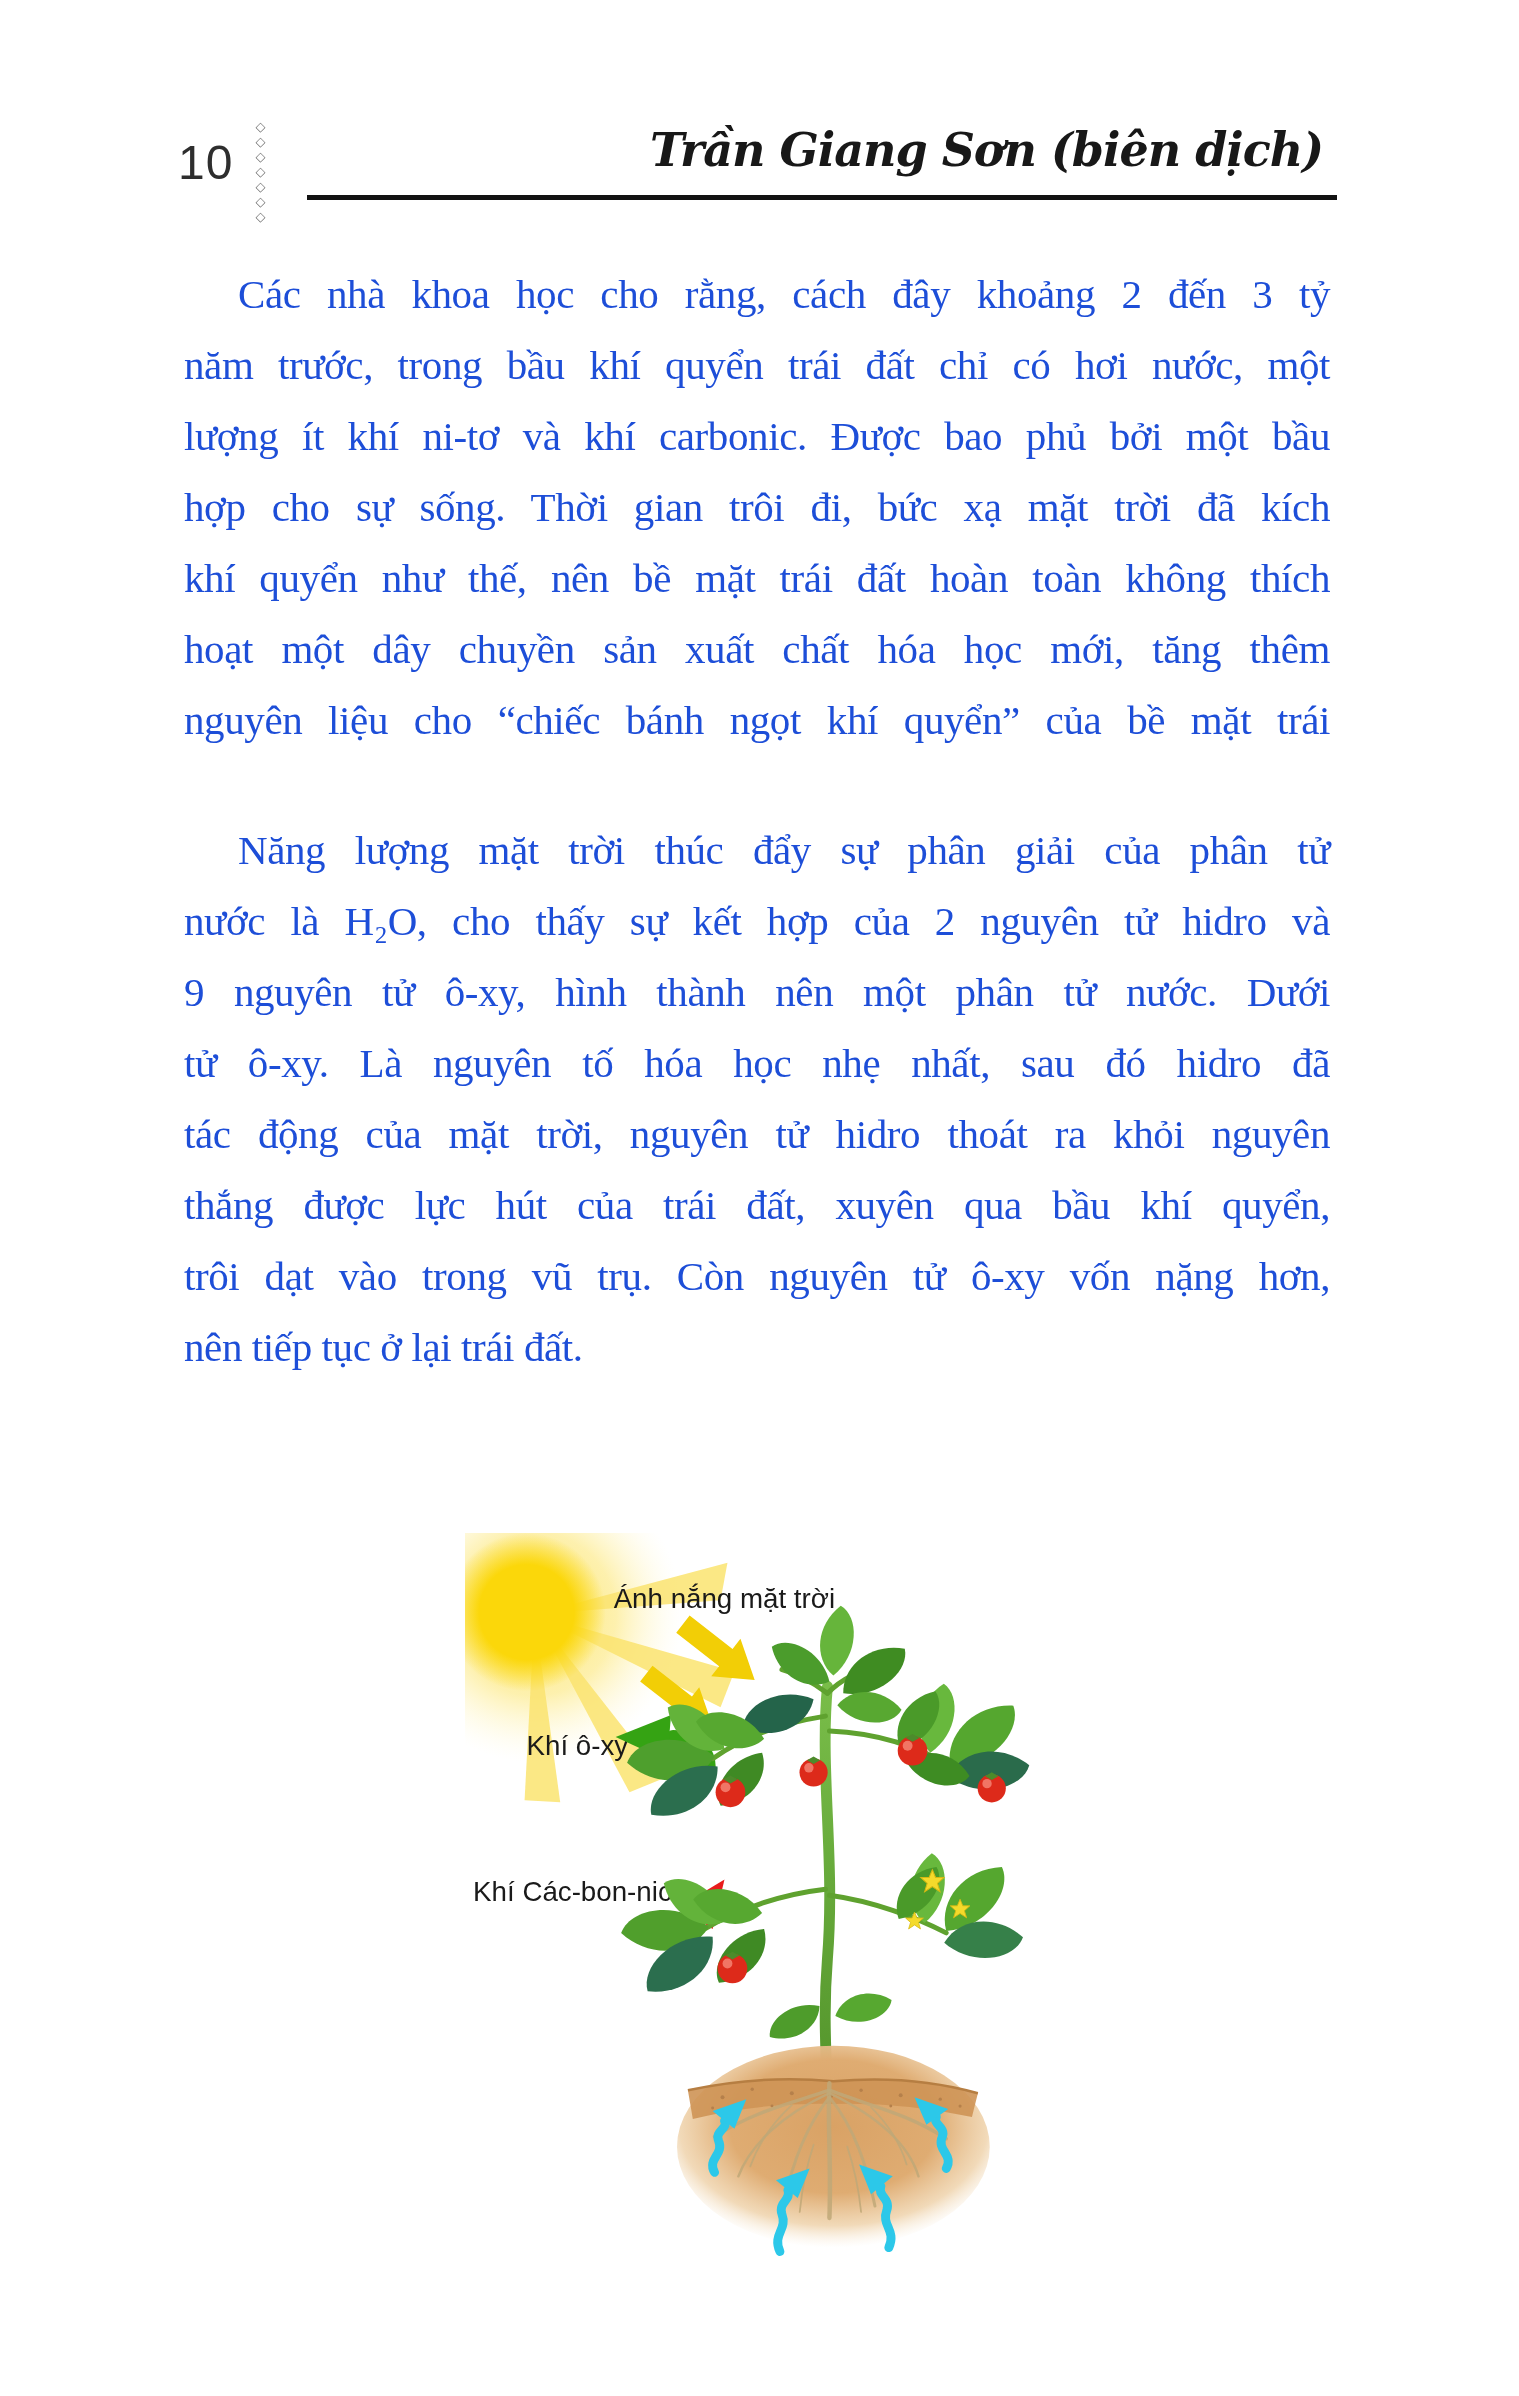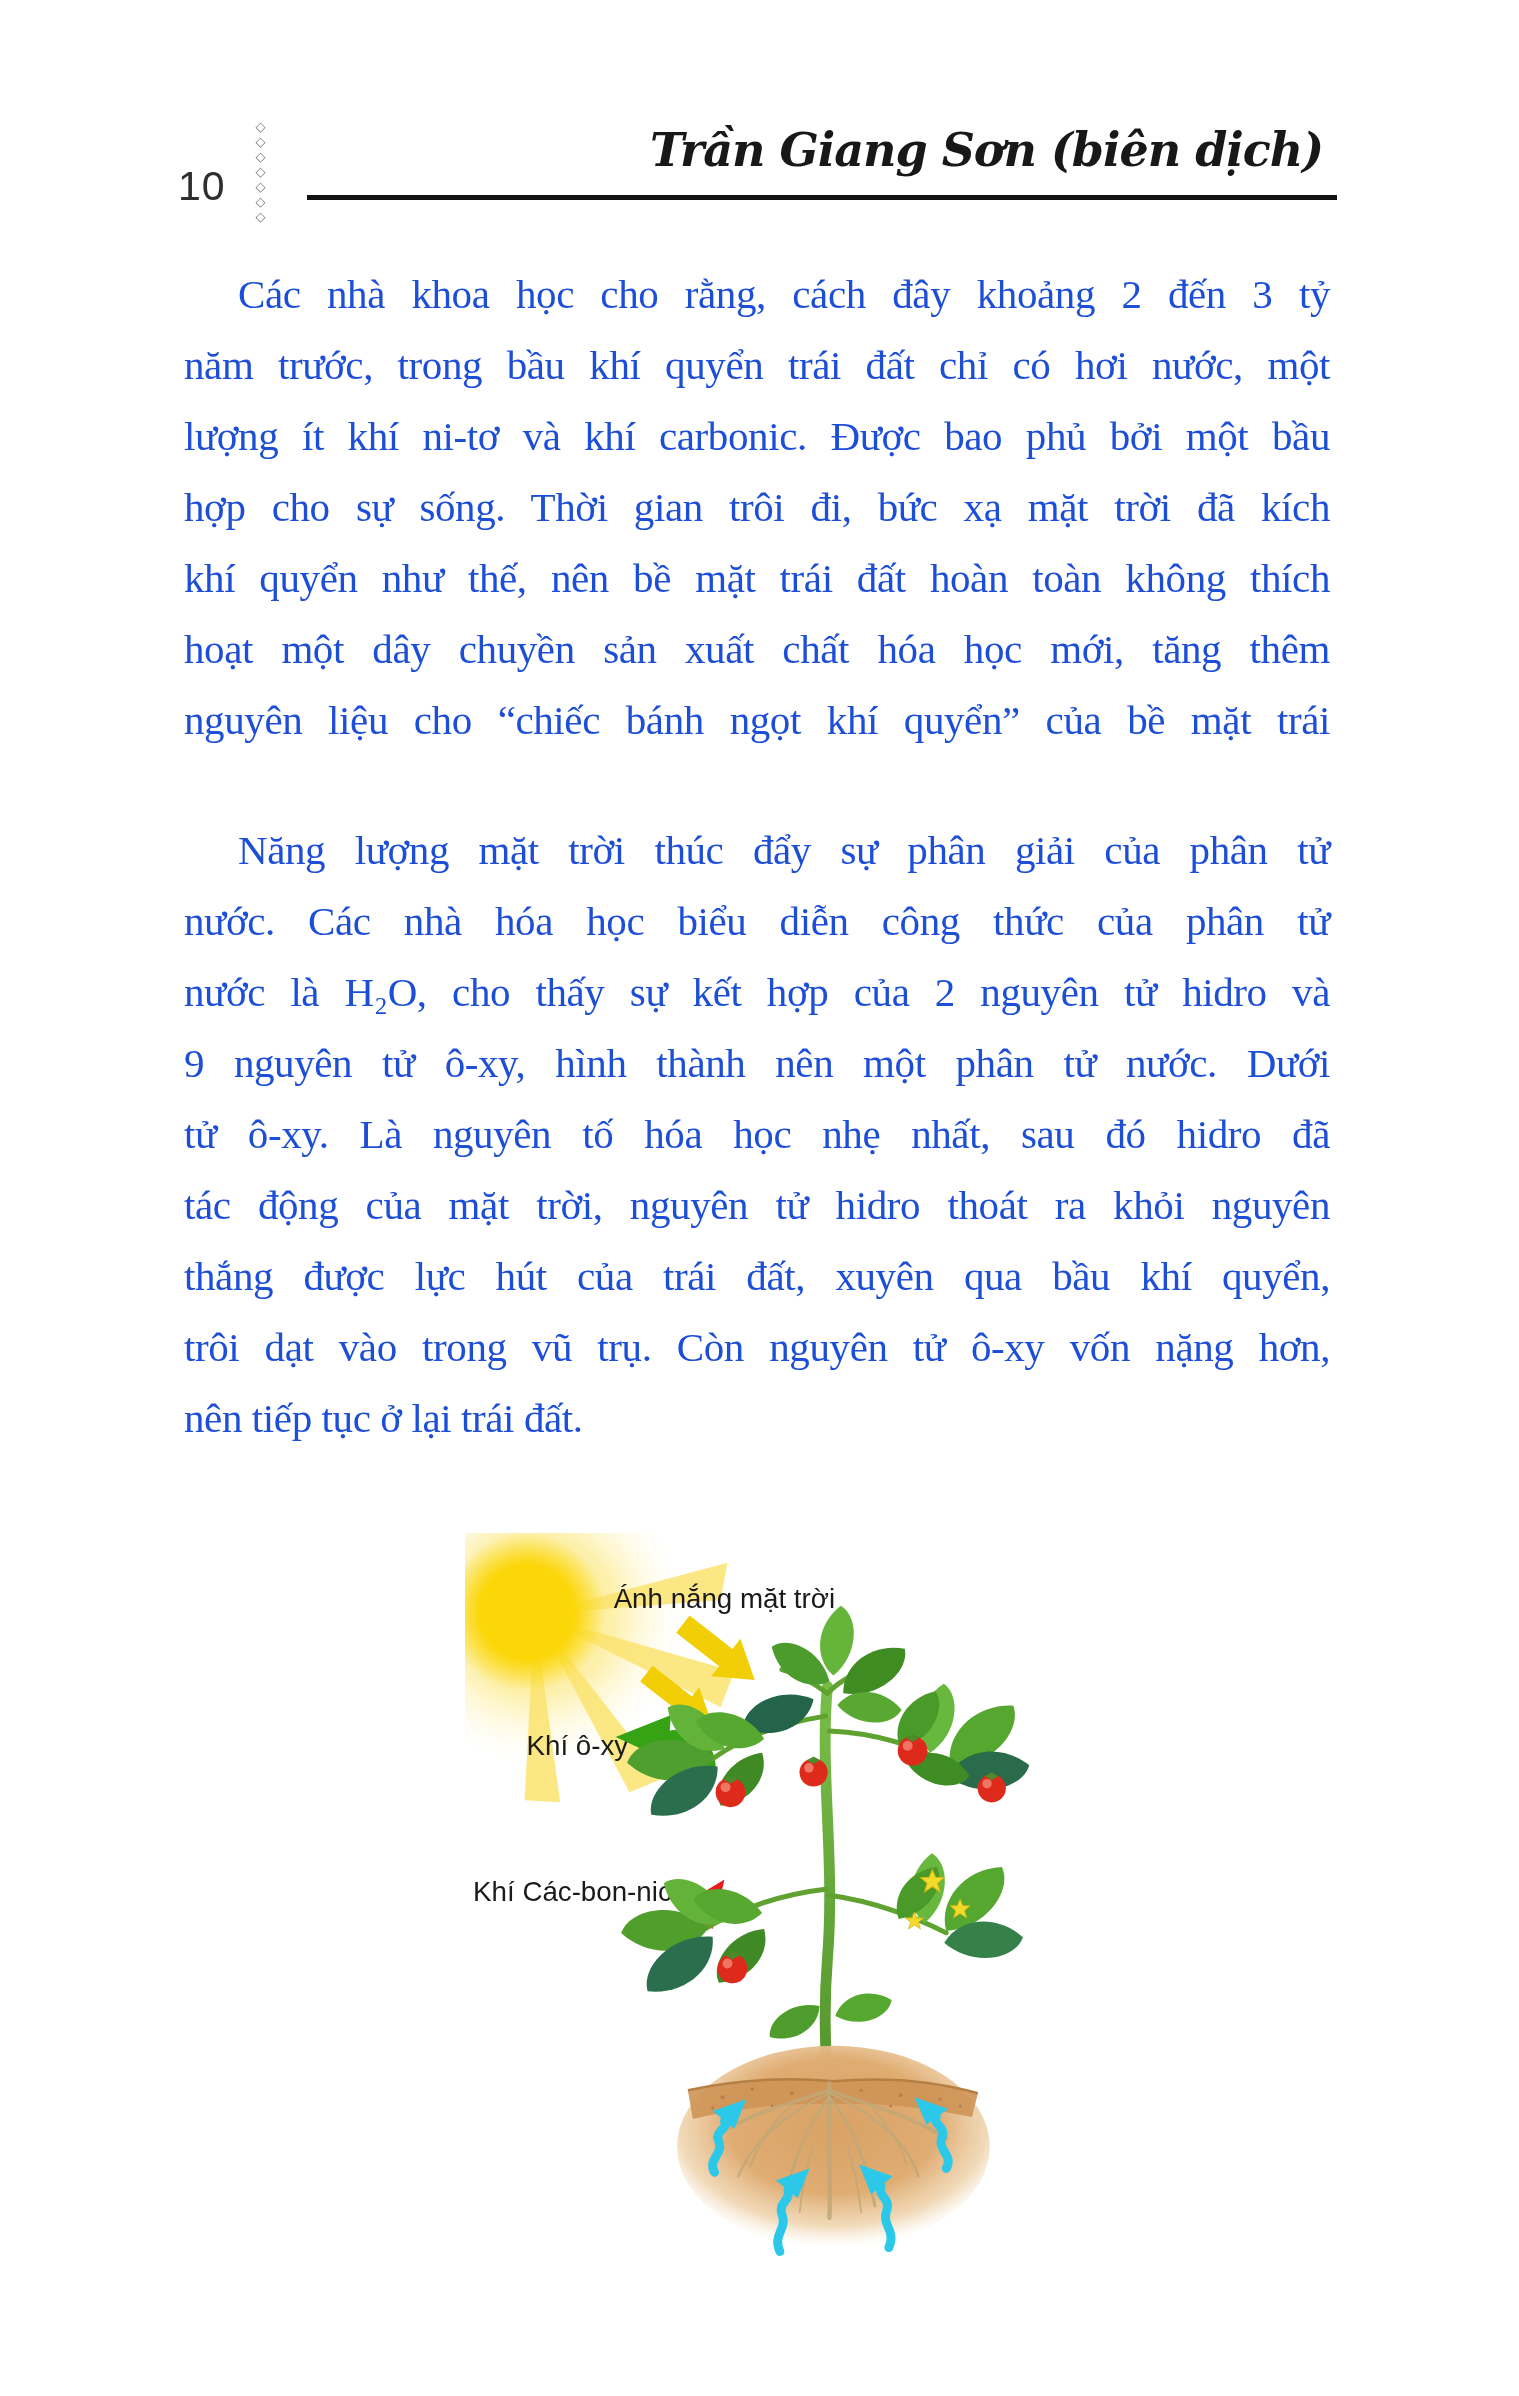--- a/index.html
+++ b/index.html
@@ -5,21 +5,21 @@
   html,body{margin:0;padding:0;background:#888;}
   #page{
     position:relative; width:1520px; height:2397px; background:#ffffff;
     margin:0 auto; overflow:hidden;
     font-family:"Liberation Serif","DejaVu Serif",serif; color:var(--text-ink,#1a1a1a);
   }
   
   .page-number{
     position:absolute; left:178px; top:135px;
     font-family:"Liberation Sans","DejaVu Sans",sans-serif;
-    font-size:41px; font-weight:400; color:#2e2e2e; letter-spacing:1px;margin-top:28px;
+    font-size:48px; font-weight:400; color:#2e2e2e; letter-spacing:1px;
   }
   .ornament{
     position:absolute; left:253px; top:119px; height:95px;
     writing-mode:vertical-rl; text-orientation:upright;
     font-size:13px; letter-spacing:0px; line-height:14px; color:#6f6f6f;
     font-family:"DejaVu Sans",sans-serif;
   }
   .header-title{
     position:absolute; right:197px; top:123px;
     font-family:"DejaVu Serif","Liberation Serif",serif;
@@ -75,21 +75,20 @@
       <div class="line line-first">Các nhà khoa học cho rằng, cách đây khoảng 2 đến 3 tỷ</div>
       <div class="line">năm trước, trong bầu khí quyển trái đất chỉ có hơi nước, một</div>
       <div class="line">lượng ít khí ni-tơ và khí carbonic. Được bao phủ bởi một bầu</div>
       <div class="line">hợp cho sự sống. Thời gian trôi đi, bức xạ mặt trời đã kích</div>
       <div class="line">khí quyển như thế, nên bề mặt trái đất hoàn toàn không thích</div>
       <div class="line">hoạt một dây chuyền sản xuất chất hóa học mới, tăng thêm</div>
       <div class="line">nguyên liệu cho “chiếc bánh ngọt khí quyển” của bề mặt trái</div>
     </div>
   <div id="para2" class="bodytext">
       <div class="line line-first">Năng lượng mặt trời thúc đẩy sự phân giải của phân tử</div>
-      <div class="line">nước. Các nhà hóa học biểu diễn công thức của phân tử</div>
       <div class="line">nước là H₂O, cho thấy sự kết hợp của 2 nguyên tử hidro và</div>
       <div class="line">9 nguyên tử ô-xy, hình thành nên một phân tử nước. Dưới</div>
       <div class="line">tử ô-xy. Là nguyên tố hóa học nhẹ nhất, sau đó hidro đã</div>
       <div class="line">tác động của mặt trời, nguyên tử hidro thoát ra khỏi nguyên</div>
       <div class="line">thắng được lực hút của trái đất, xuyên qua bầu khí quyển,</div>
       <div class="line">trôi dạt vào trong vũ trụ. Còn nguyên tử ô-xy vốn nặng hơn,</div>
       <div class="line line-end">nên tiếp tục ở lại trái đất.</div>
     </div>
 
   <svg class="illustration" width="713" height="772" viewBox="0 0 720 780">

